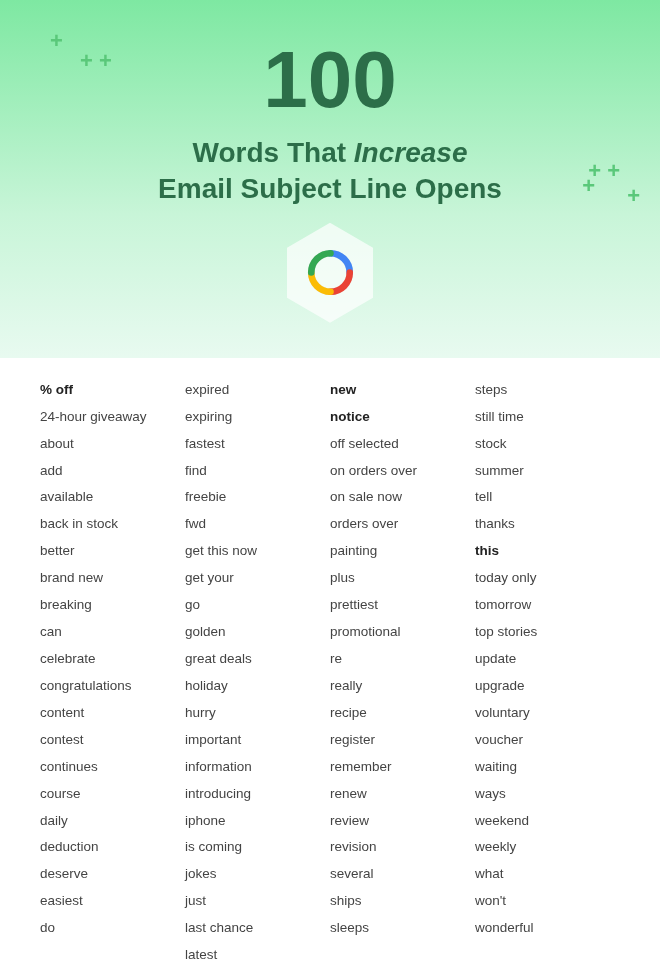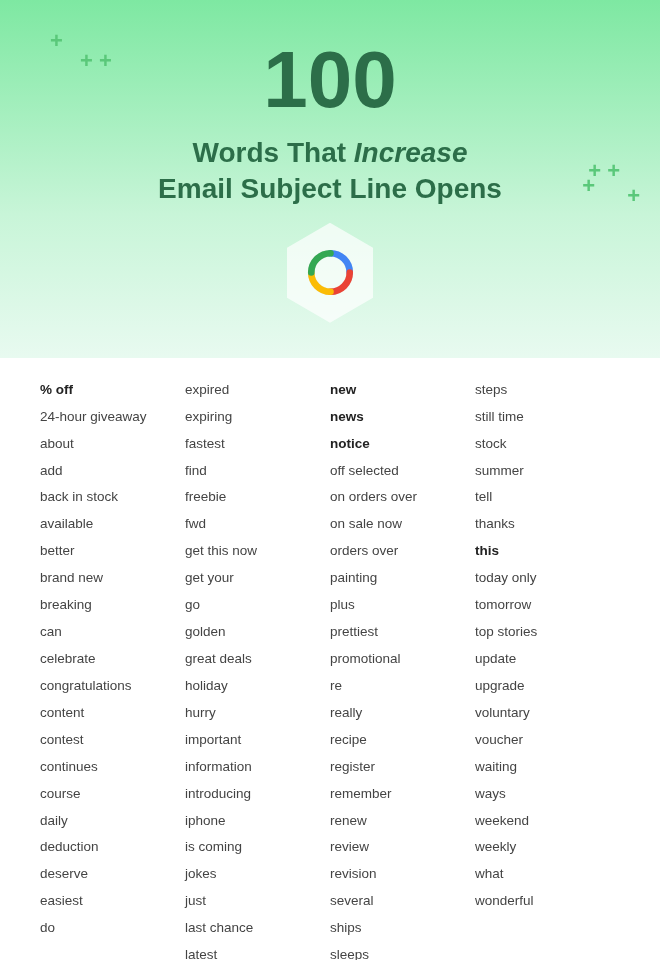--- a/index.html
+++ b/index.html
@@ -134,22 +134,22 @@
 </div>
 
 <div class="words-section">
   <div class="words-grid">
 
     <div class="word-column">
       <div class="word-item bold">% off</div>
       <div class="word-item">24-hour giveaway</div>
       <div class="word-item">about</div>
       <div class="word-item">add</div>
+      <div class="word-item">available</div>
       <div class="word-item">back in stock</div>
-      <div class="word-item">available</div>
       <div class="word-item">better</div>
       <div class="word-item">brand new</div>
       <div class="word-item">breaking</div>
       <div class="word-item">can</div>
       <div class="word-item">celebrate</div>
       <div class="word-item">congratulations</div>
       <div class="word-item">content</div>
       <div class="word-item">contest</div>
       <div class="word-item">continues</div>
       <div class="word-item">course</div>
@@ -182,21 +182,20 @@
       <div class="word-item">is coming</div>
       <div class="word-item">jokes</div>
       <div class="word-item">just</div>
       <div class="word-item">last chance</div>
       <div class="word-item">latest</div>
 
     </div>
 
     <div class="word-column">
       <div class="word-item bold">new</div>
-      <div class="word-item bold">news</div>
       <div class="word-item bold">notice</div>
       <div class="word-item">off selected</div>
       <div class="word-item">on orders over</div>
       <div class="word-item">on sale now</div>
       <div class="word-item">orders over</div>
       <div class="word-item">painting</div>
       <div class="word-item">plus</div>
       <div class="word-item">prettiest</div>
       <div class="word-item">promotional</div>
       <div class="word-item">re</div>
@@ -226,17 +225,18 @@
       <div class="word-item">top stories</div>
       <div class="word-item">update</div>
       <div class="word-item">upgrade</div>
       <div class="word-item">voluntary</div>
       <div class="word-item">voucher</div>
       <div class="word-item">waiting</div>
       <div class="word-item">ways</div>
       <div class="word-item">weekend</div>
       <div class="word-item">weekly</div>
       <div class="word-item">what</div>
+      <div class="word-item">won't</div>
       <div class="word-item">wonderful</div>
 
     </div>
   </div>
 </div>
 
 </body></html>

